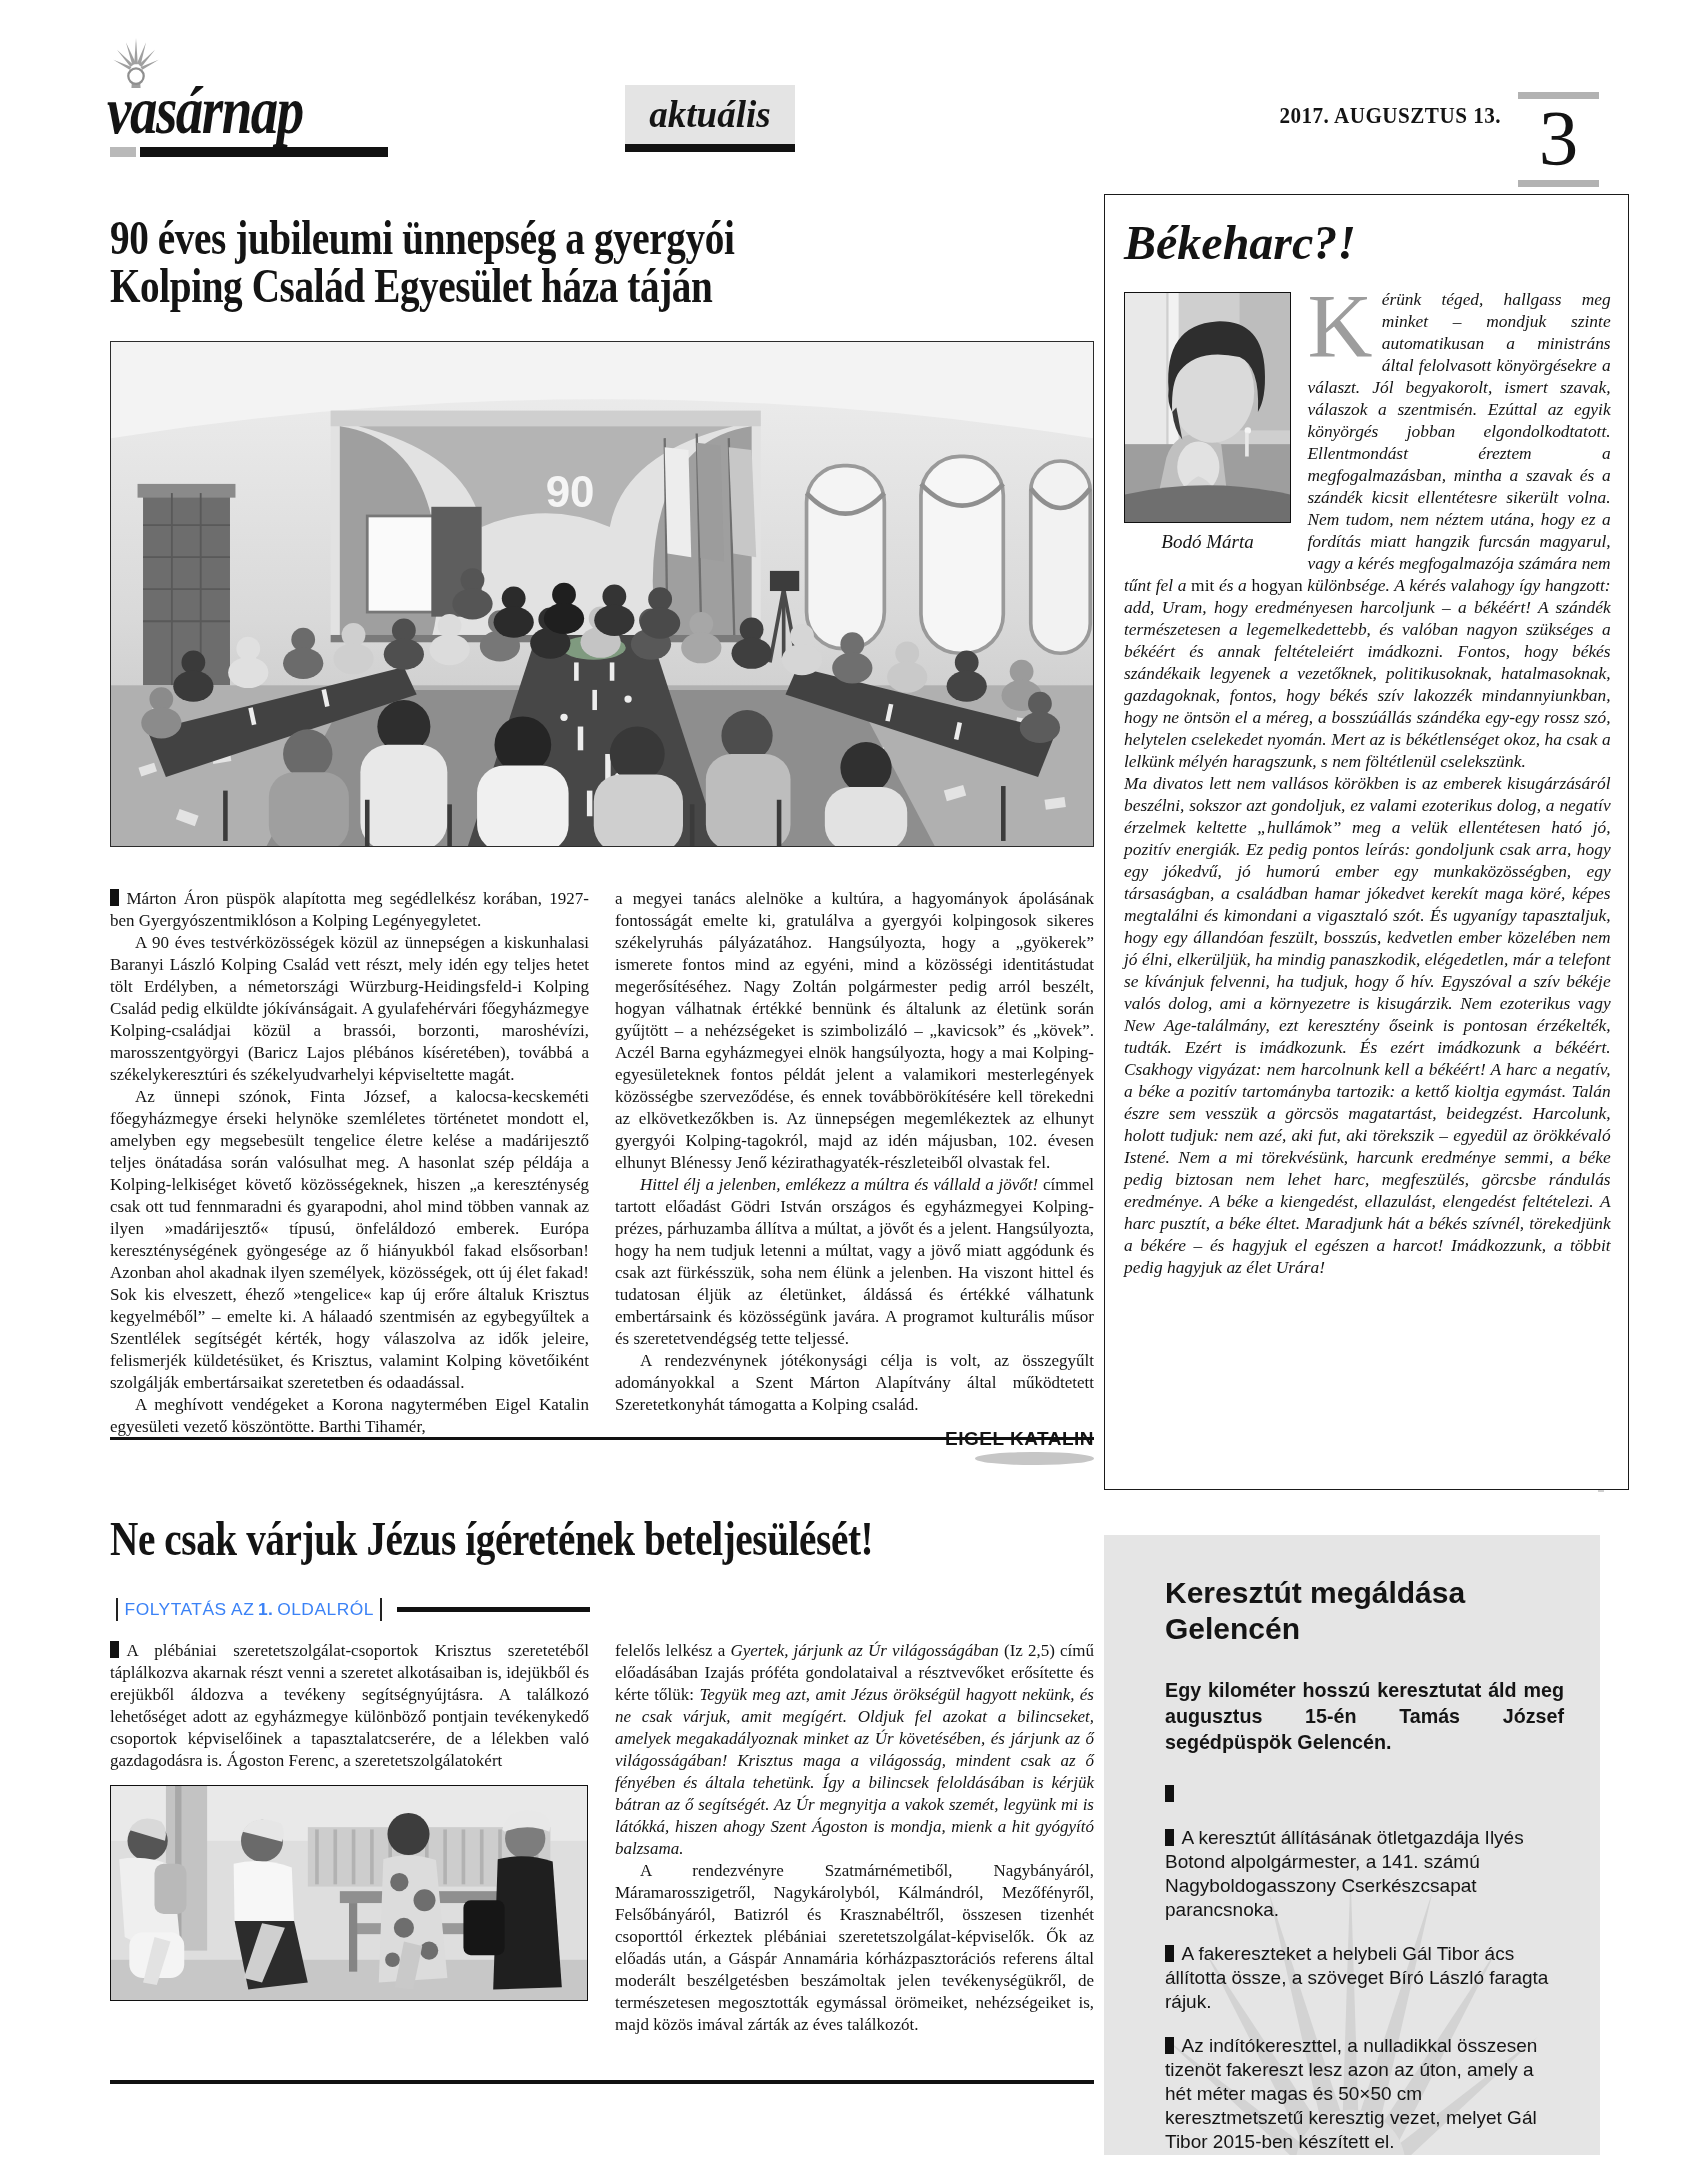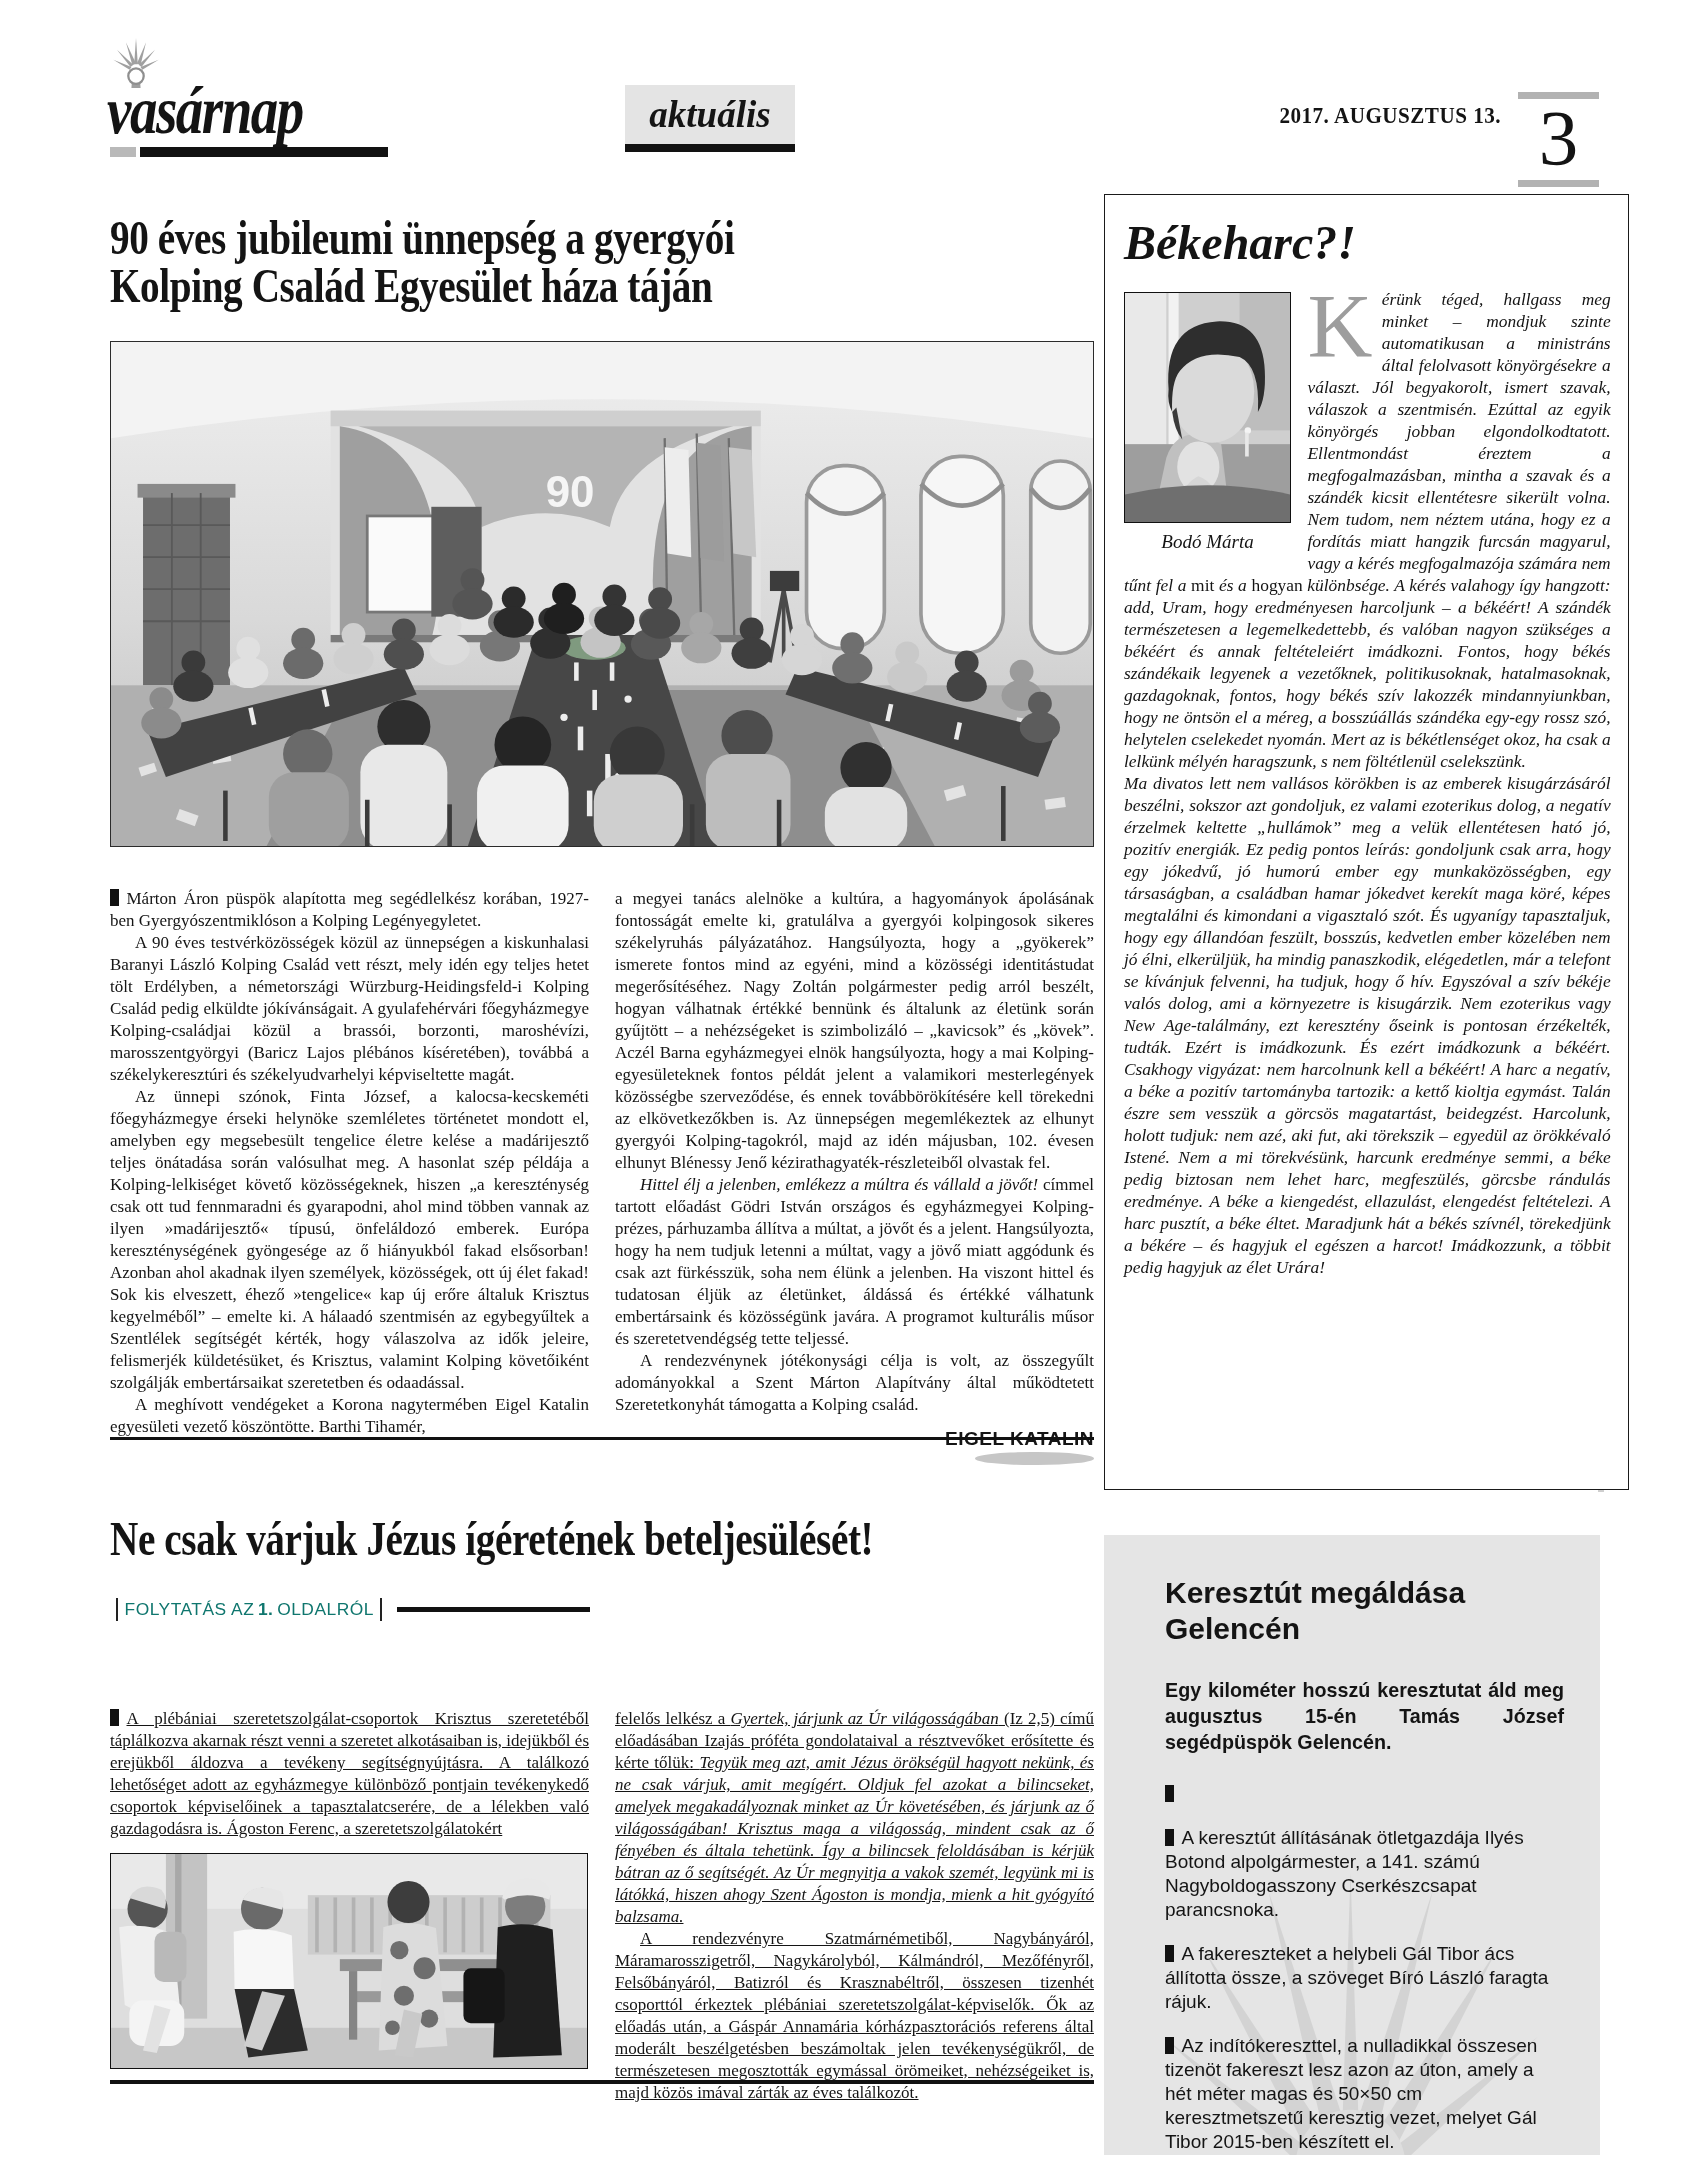--- a/index.html
+++ b/index.html
@@ -42,25 +42,25 @@
   .bh-figure{float:left;width:167px;margin:4.6px 16.5px 4.6px 0;}
   .bh-photo{width:165px;height:229px;border:1.4px solid #111;}
   .bh-caption{text-align:center;font-style:italic;font-size:19px;padding-top:7.3px;}
   .bh-text{font-style:italic;font-size:17.4px;line-height:22px;text-align:justify;}
   .bh-text p{margin:0;}
   .dropcap{float:left;font-style:normal;font-weight:400;font-size:90px;line-height:70px;
            color:#9d9d9d;margin:3.7px 9.2px 0 0;}
   .roman{font-style:normal;}
   
   .cont{position:absolute;left:110px;top:1598px;width:480px;display:flex;align-items:center;
-        font-family:"Liberation Sans",sans-serif;font-size:17.4px;letter-spacing:0.5px;color:#0f766e;}
+        font-family:"Liberation Sans",sans-serif;font-size:17.4px;letter-spacing:0.5px;color:#3b82f6;}
   .cont .vbar{width:1.8px;height:23px;background:#222;margin:0 6.4px;}
   .cont .thick{flex:1;height:4.6px;background:#111;margin-left:8.2px;}
   .cont b{font-weight:bold;margin:0 3.7px;}
-  .cols2{position:absolute;left:110px;top:1708px;width:984px;display:flex;gap:26px;text-decoration:underline;}
+  .cols2{position:absolute;left:110px;top:1640px;width:984px;display:flex;gap:26px;}
   .photo2{width:476px;height:214px;border:1.4px solid #101010;margin-top:13px;}
   
   .kx{position:absolute;left:1104px;top:1535px;width:496px;height:620px;background:#e5e5e5;
       box-sizing:border-box;padding:40px 36px 0 61px;overflow:hidden;font-family:"Liberation Sans",sans-serif;}
   .kx-sun{position:absolute;left:50px;bottom:-27.5px;}
   .kx-title{position:relative;font-weight:bold;font-size:30px;line-height:36px;margin-bottom:30px;}
   .kx-lead{position:relative;font-weight:bold;font-size:19.7px;line-height:26px;text-align:justify;margin-bottom:26.5px;}
   .kx-item{position:relative;font-size:19px;line-height:24px;margin-bottom:20px;text-align:left;}
   .kx-item .marker{height:16.5px;}
   svg{display:block;}

